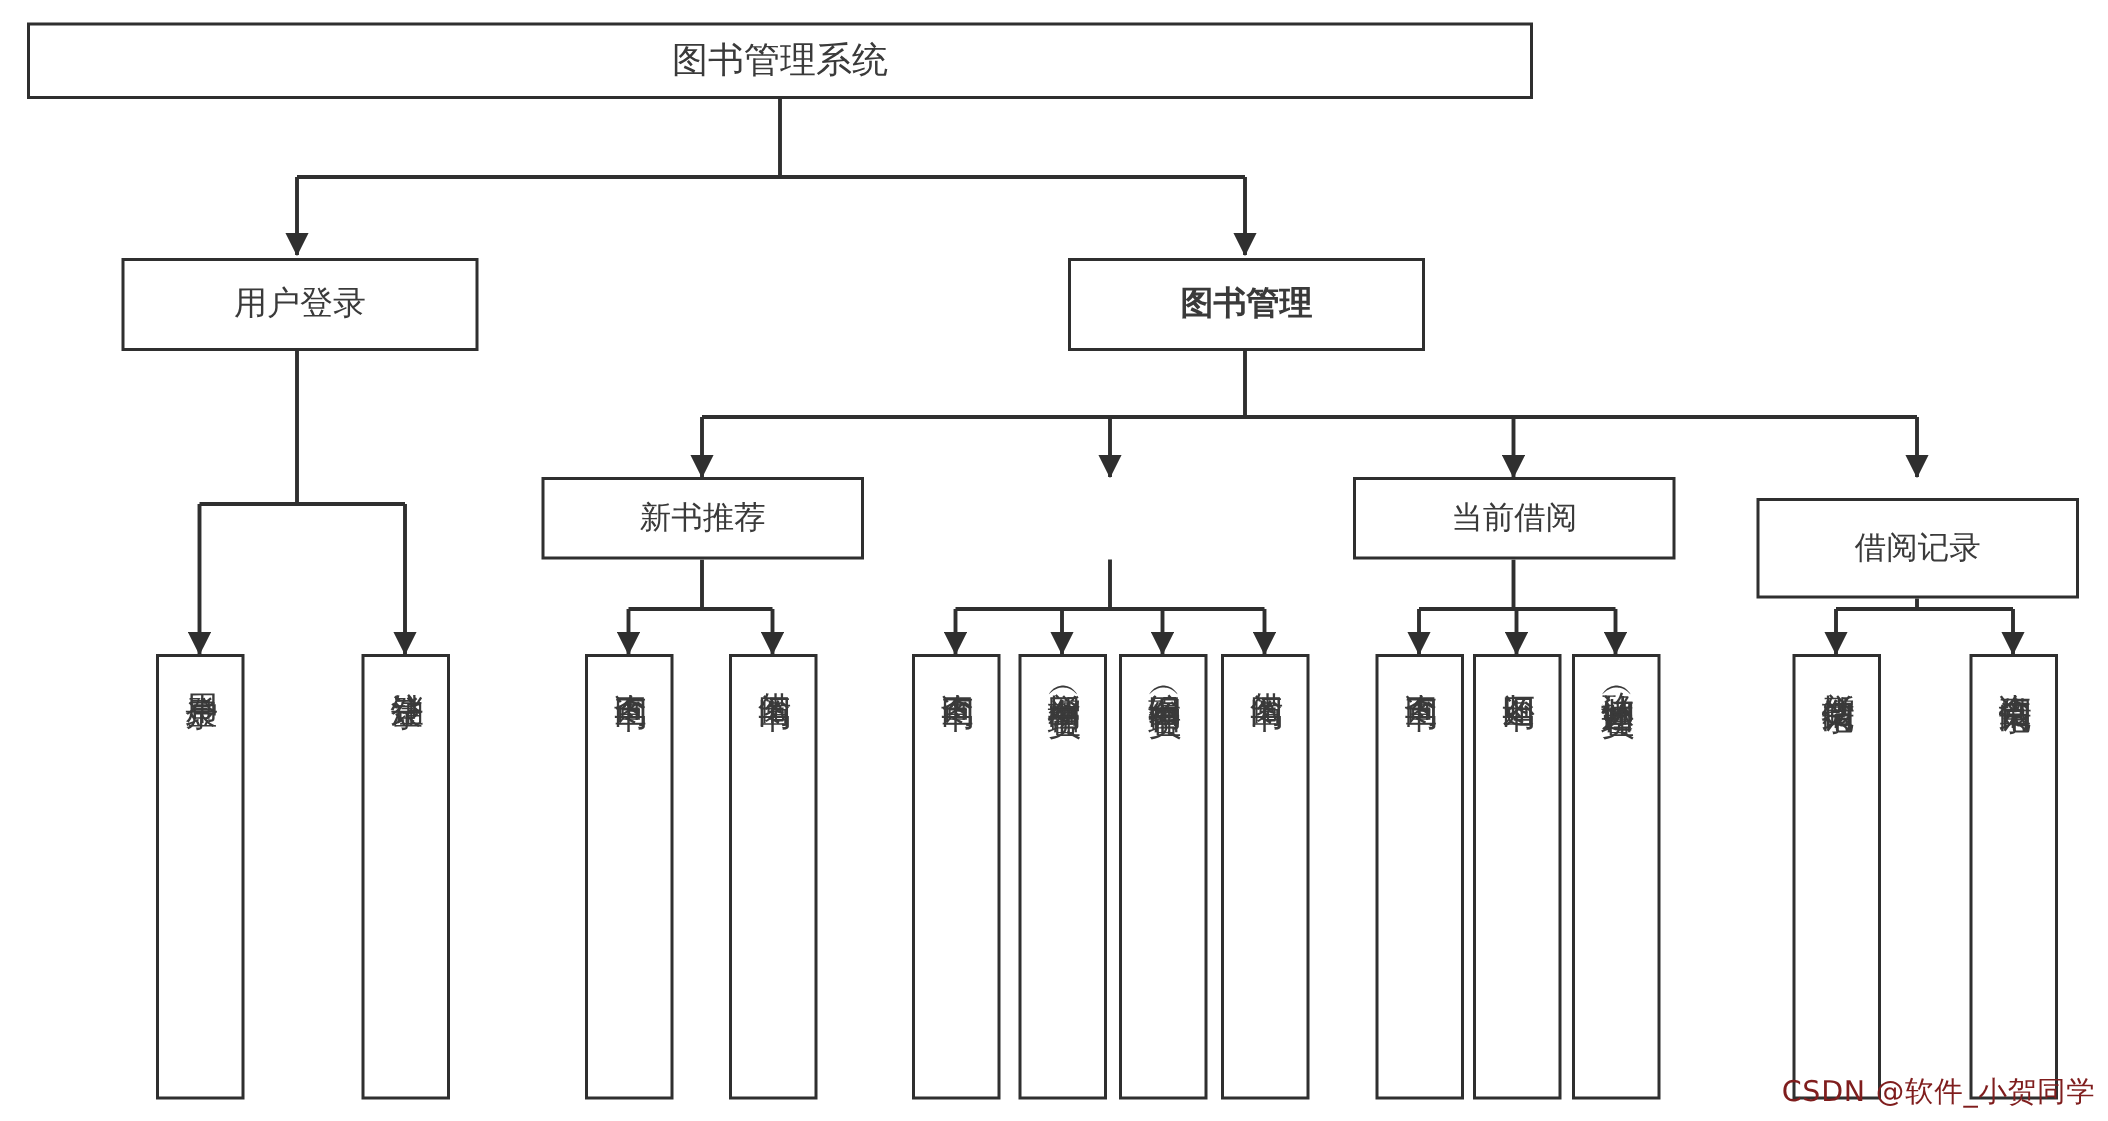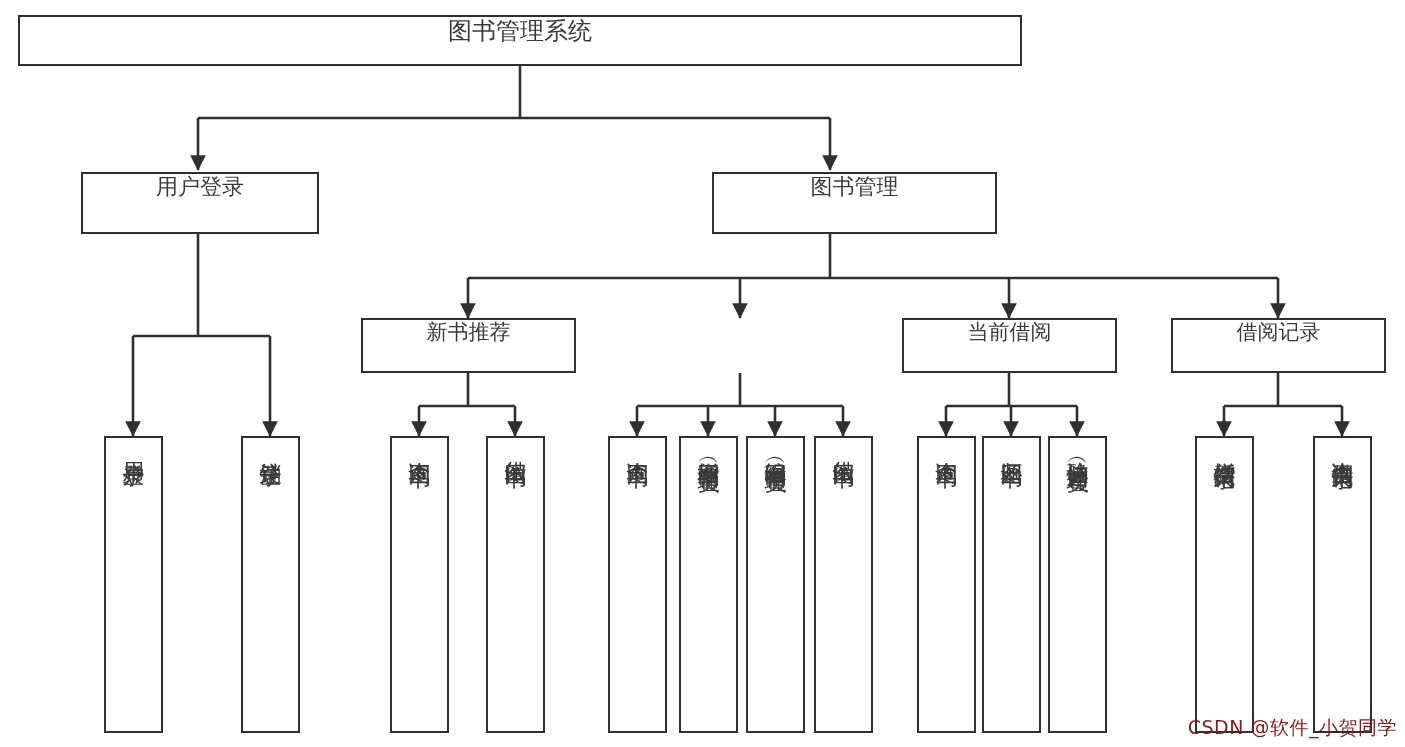--- a/index.html
+++ b/index.html
@@ -25,20 +25,21 @@
     width: 1405px;
     height: 747px;
     pointer-events: none;
   }
   .node {
     position: absolute;
     box-sizing: border-box;
     background: #ffffff;
     border: 2.5px solid #2f2f2f;
     display: flex;
+    align-items: center;
     justify-content: center;
     color: #3a3a3a;
     text-align: center;
     line-height: 1.18;
     z-index: 2;
   }
   .node.root {
     font-size: 24px;
   }
   .node.lvl2 {
@@ -133,34 +134,34 @@
   </svg>
 
   <div class="node root" style="left:18px; top:15px; width:1004px; height:51px;">
     <span class="htext">图书管理系统</span>
   </div>
 
   <div class="node lvl2" style="left:81px; top:172px; width:238px; height:62px;">
     <span class="htext">用户登录</span>
   </div>
 
-  <div class="node lvl2" style="left:712px; top:172px; width:285px; height:62px;">
+  <div class="node lvl2" style="left:712px; top:172px; width:238px; height:62px;font-weight:bold;">
     <span class="htext">图书管理</span>
   </div>
 
   <div class="node lvl3" style="left:361px; top:318px; width:215px; height:55px;">
     <span class="htext">新书推荐</span>
   </div>
 
 
   <div class="node lvl3" style="left:902px; top:318px; width:215px; height:55px;">
     <span class="htext">当前借阅</span>
   </div>
 
-  <div class="node lvl3" style="left:1171px; top:318px; width:215px; height:55px;">
+  <div class="node lvl3" style="left:1171px; top:332px; width:215px; height:67px;">
     <span class="htext">借阅记录</span>
   </div>
 
   <div class="node leaf" style="left:104px; top:436px; width:59px; height:297px;">
     <span class="vtext">用户登录</span>
   </div>
 
   <div class="node leaf" style="left:241px; top:436px; width:59px; height:297px;">
     <span class="vtext">注销登录</span>
   </div>

